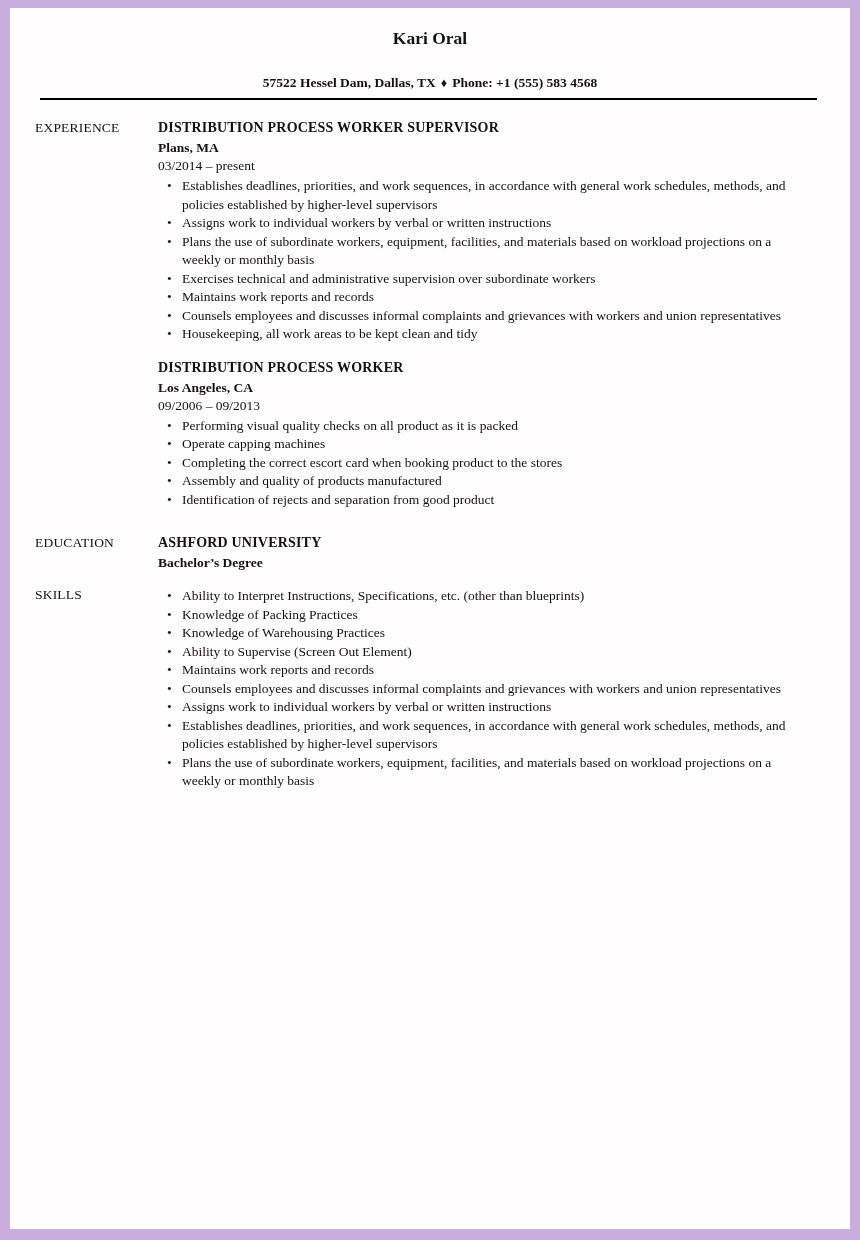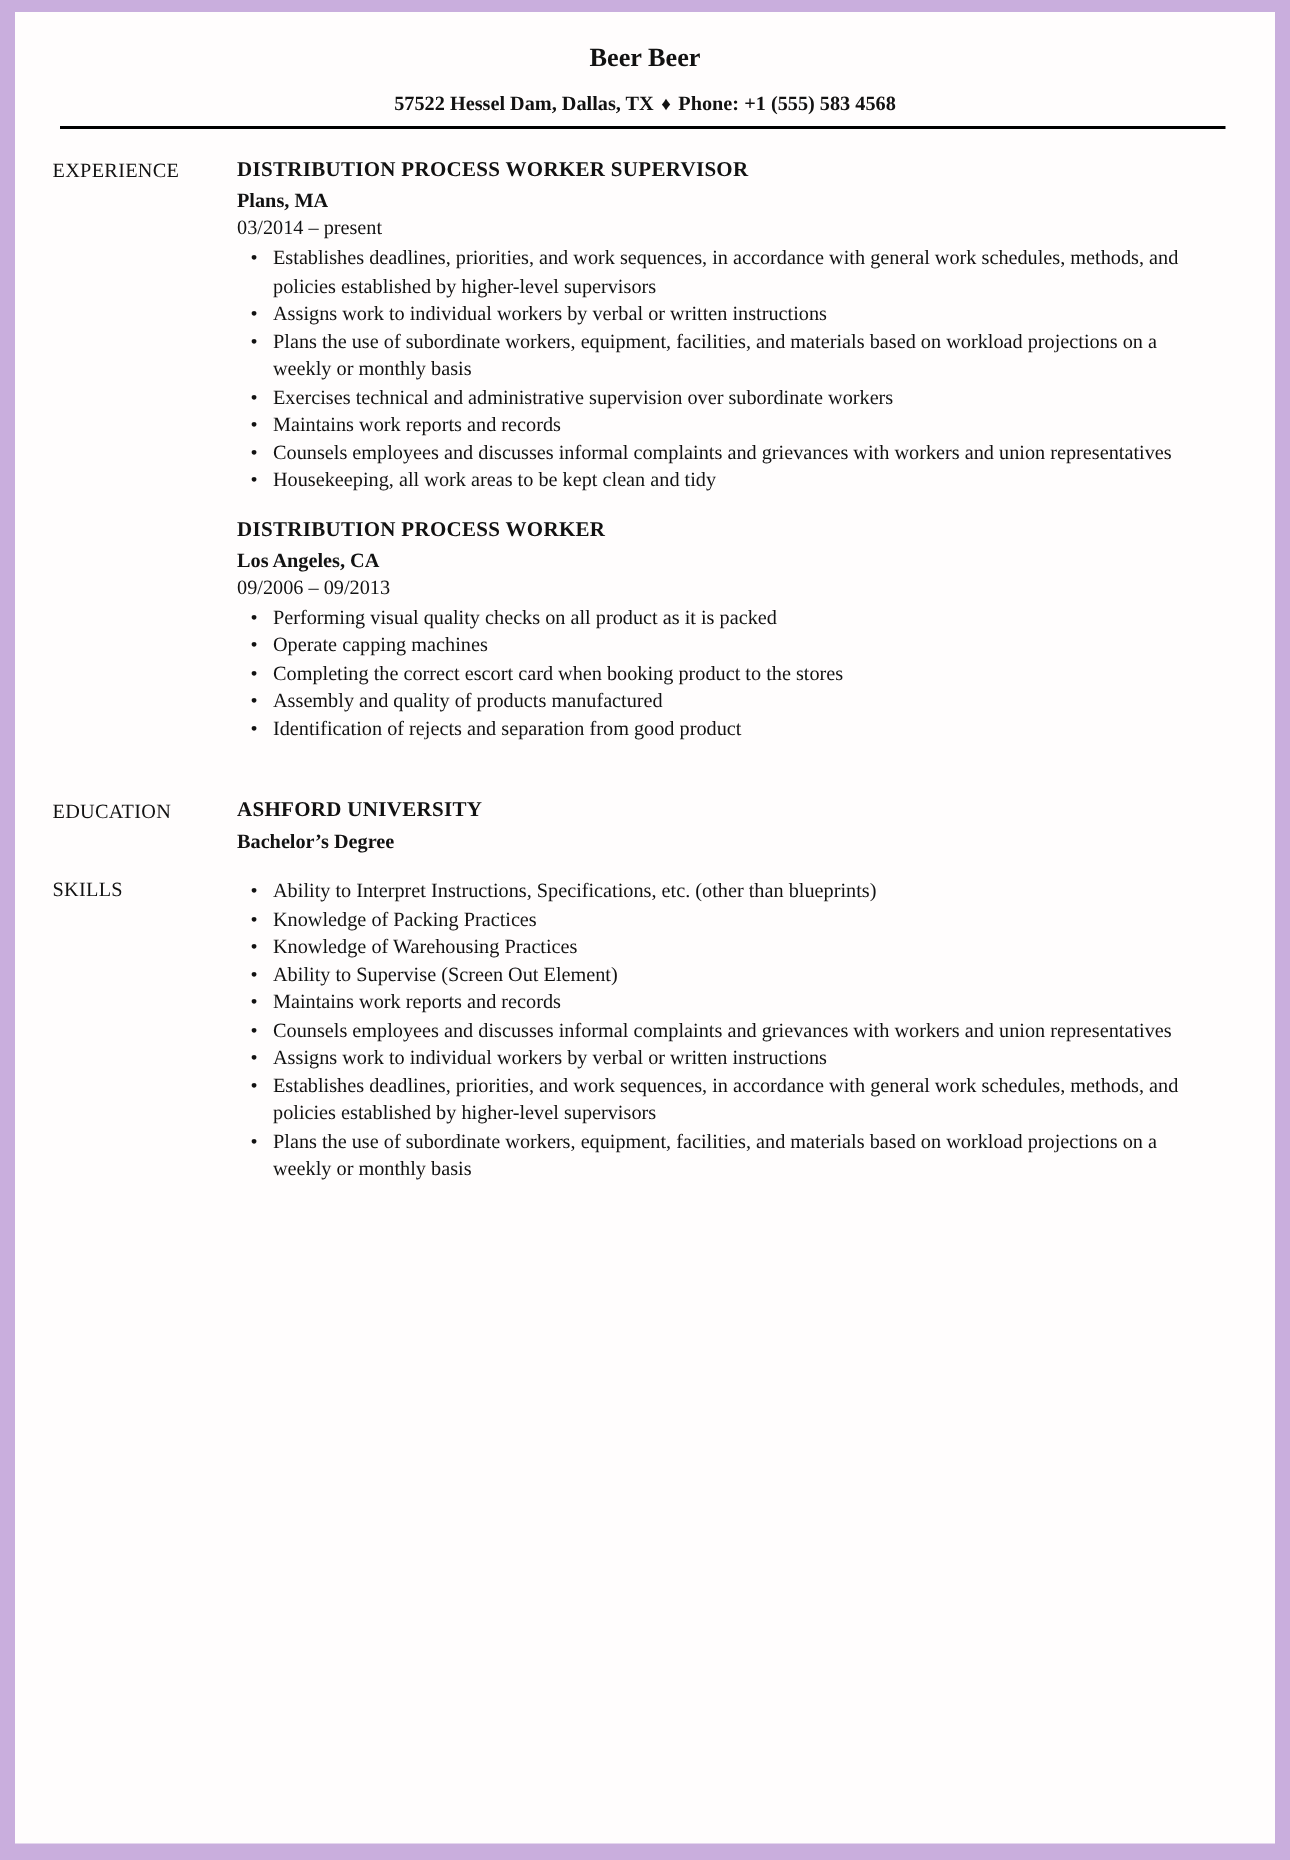--- a/index.html
+++ b/index.html
@@ -18,40 +18,40 @@
     overflow: hidden;
   }
   .name {
     margin-top: 18px;
     text-align: center;
     font-size: 17.5px;
     font-weight: bold;
     line-height: 24px;
   }
   .contact {
-    margin-top: 10px;
+    margin-top: 24px;
     text-align: center;
     font-size: 13.5px;
     font-weight: bold;
     line-height: 18px;
   }
   .contact .sep { padding: 0 5px; font-size: 12.5px; }
   .rule {
     margin: 6px 33px 0 30px;
     border-top: 2.5px solid #000;
     height: 0;
   }
   .section {
     display: grid;
     grid-template-columns: 123px 1fr;
     padding: 0 40px 0 25px;
     align-items: start;
   }
   .section-experience { margin-top: 18px; }
-  .section-education  { margin-top: 36px; }
+  .section-education  { margin-top: 24px; }
   .section-skills     { margin-top: 12px; }
   .section-label {
     font-size: 13.5px;
     font-weight: normal;
     letter-spacing: 0.2px;
     line-height: 20px;
   }
   .job + .job { margin-top: 14px; }
   .job-title {
     font-size: 14px;
@@ -91,21 +91,21 @@
     top: 0;
     font-size: 13.5px;
   }
   .skills-list { margin-top: 0; }
 </style>
 </head>
 <body>
 
 <div class="page">
 
-  <div class="name">Beer Beer</div>
+  <div class="name">Kari Oral</div>
 
   <div class="contact">
     <span>57522 Hessel Dam, Dallas, TX</span><span class="sep">♦</span><span>Phone: +1 (555) 583 4568</span>
   </div>
 
   <div class="rule"></div>
 
   <div class="section section-experience">
     <div class="section-label">EXPERIENCE</div>
     <div>

